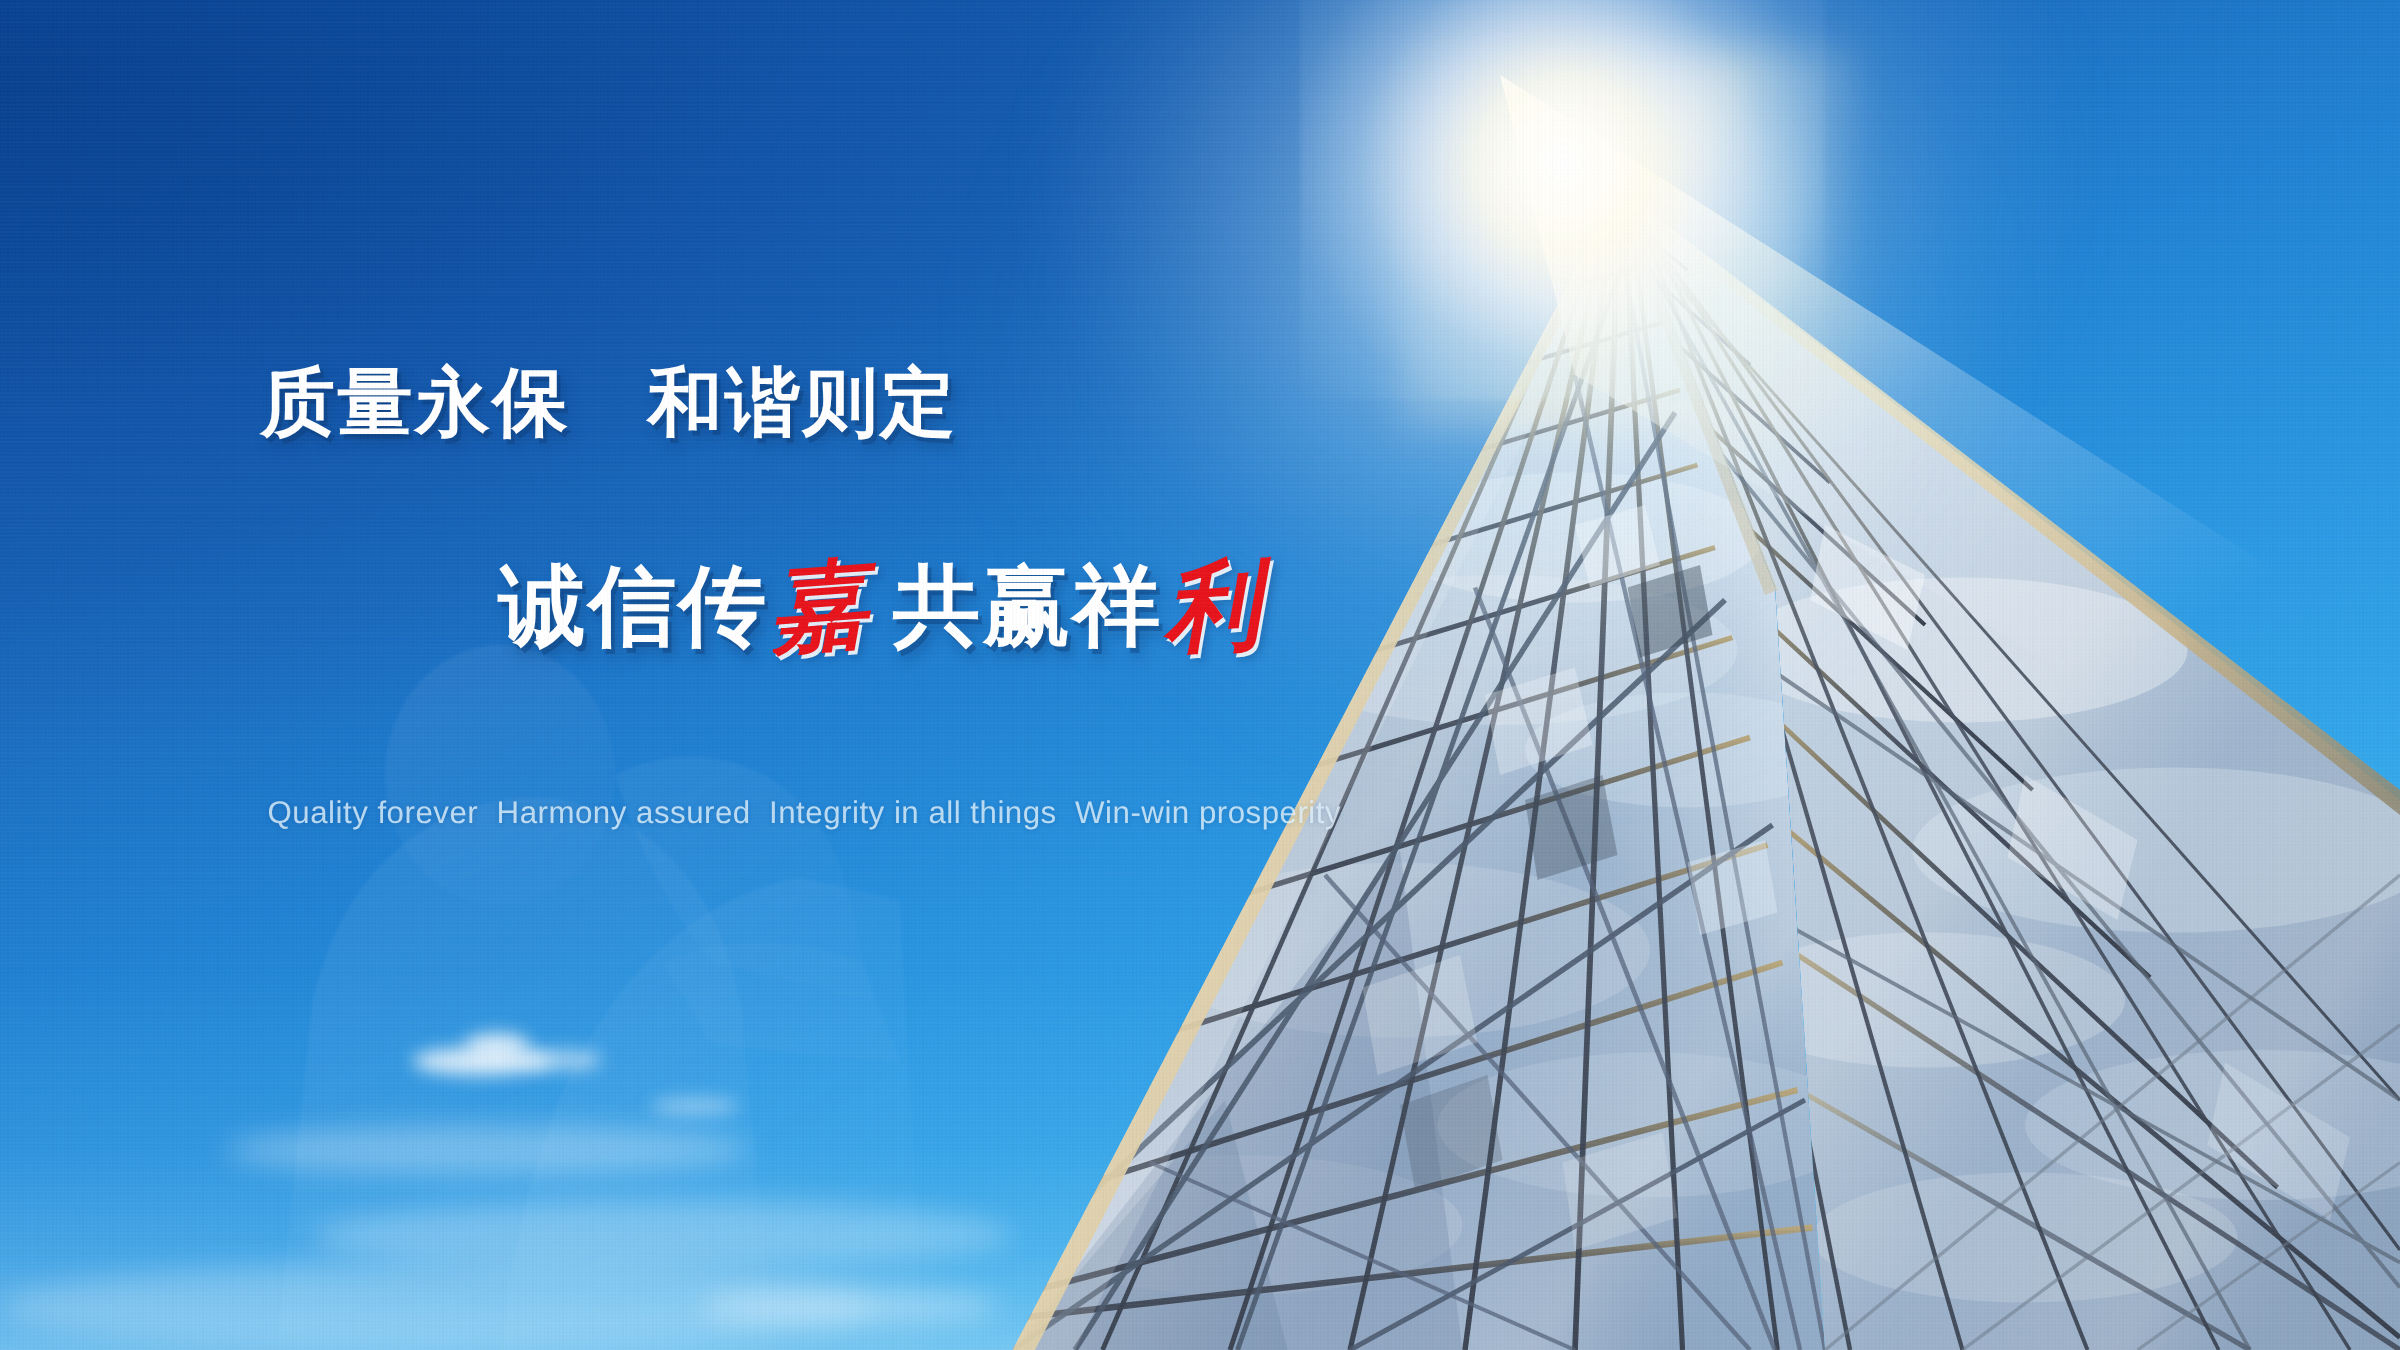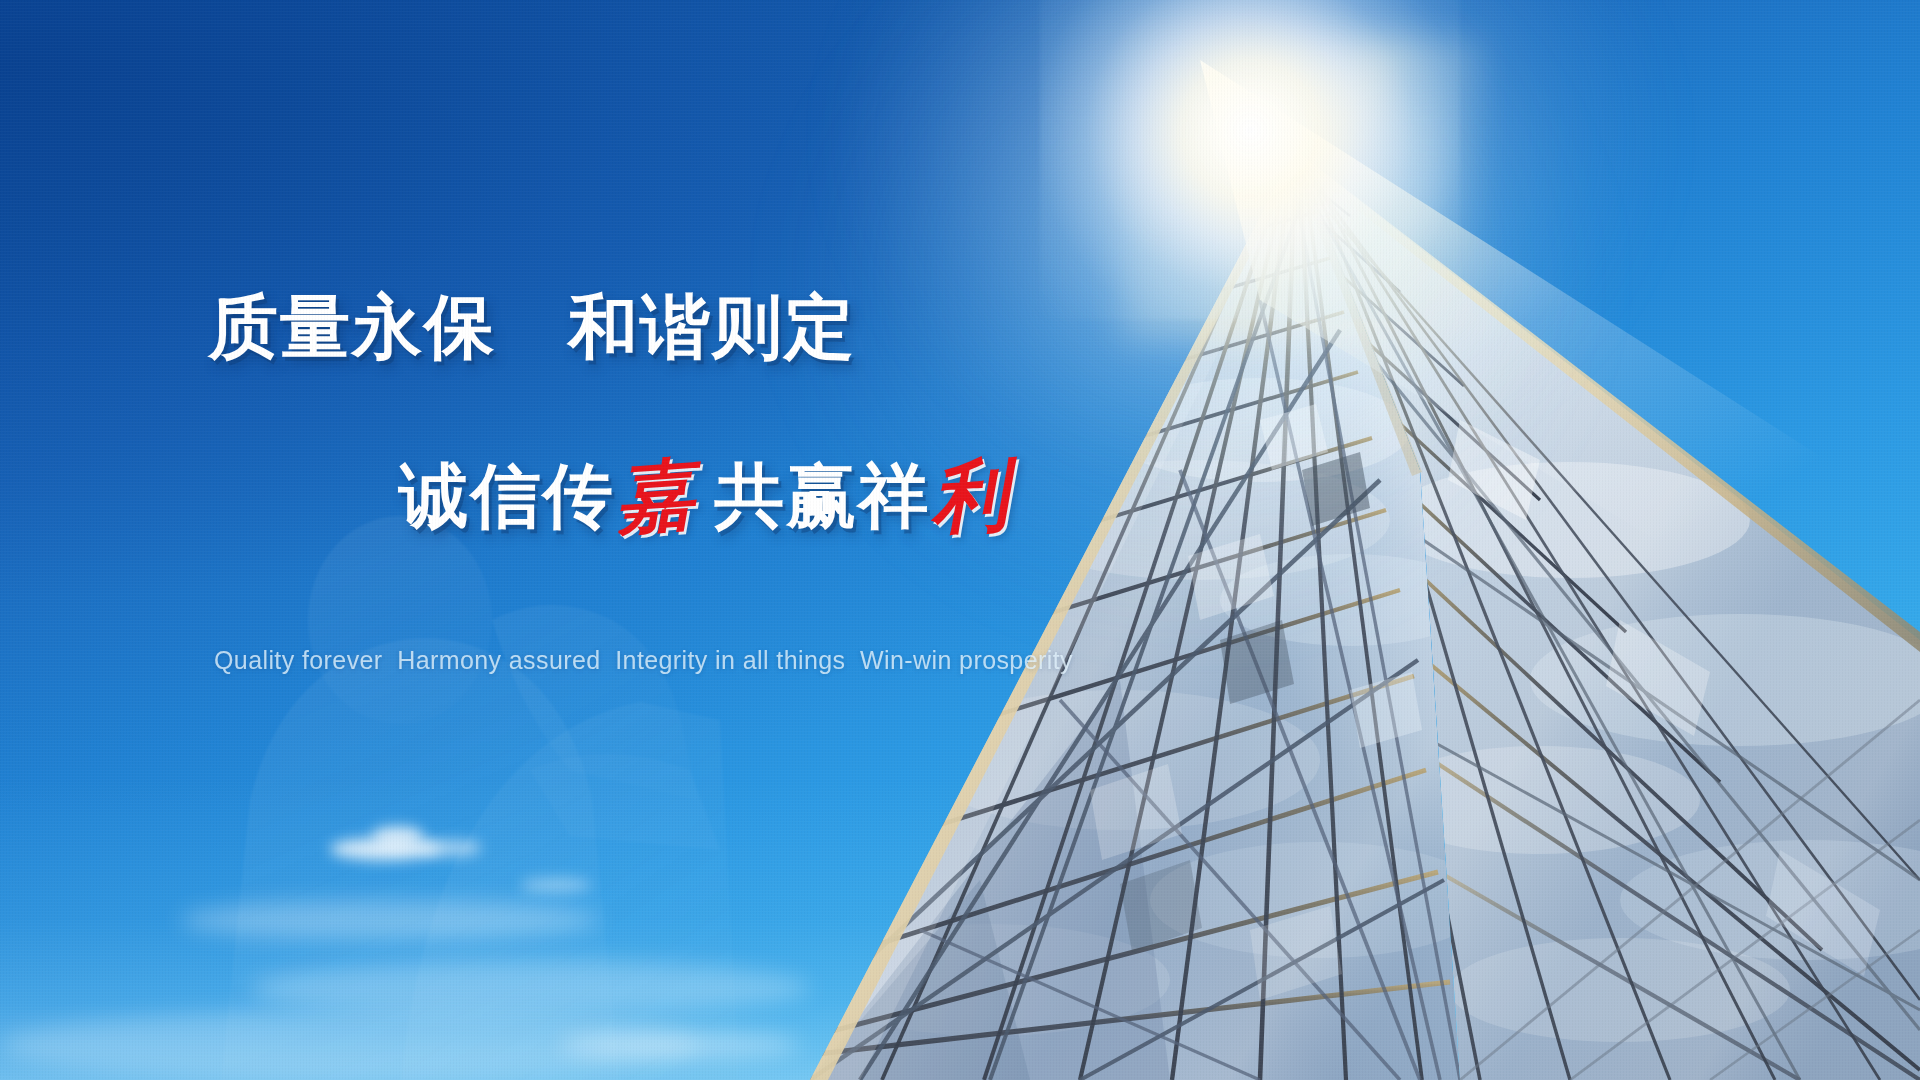--- a/index.html
+++ b/index.html
@@ -111,21 +111,21 @@
     left:560px;top:0;width:1360px;height:1080px;
   }
   .building svg{display:block;width:100%;height:100%;}
 
   
   .copy{
     position:absolute;
     left:208px;top:292px;width:820px;
   }
   .headline{
-    font-size:70px;
+    font-size:60px;
     font-weight:700;
     line-height:1.0;
     color:#ffffff;
     letter-spacing:2px;
     white-space:pre;
     text-shadow:
       3px 4px 0 rgba(12,58,116,.40),
       5px 7px 11px rgba(8,44,96,.34);
   }
   .headline-2{

